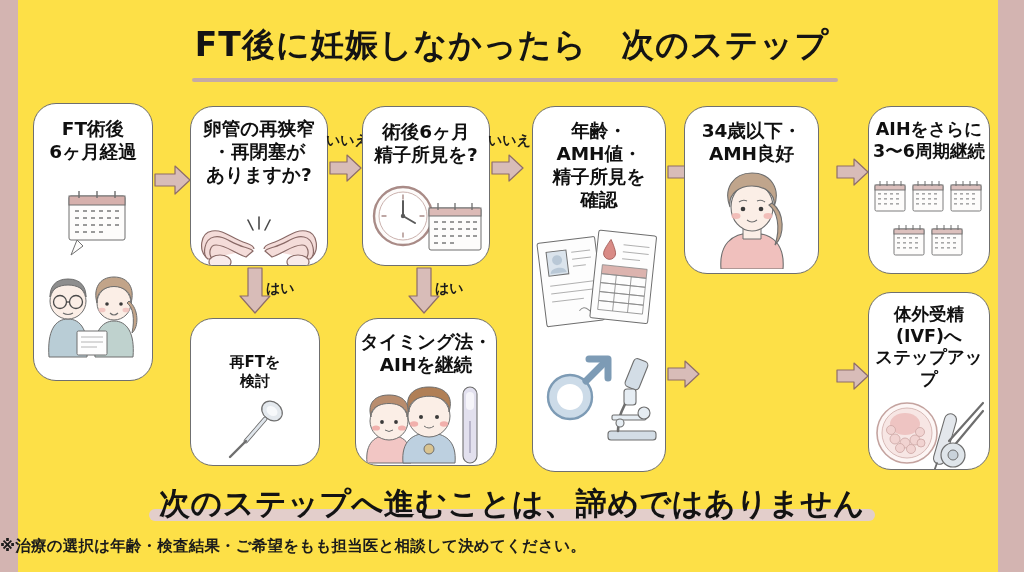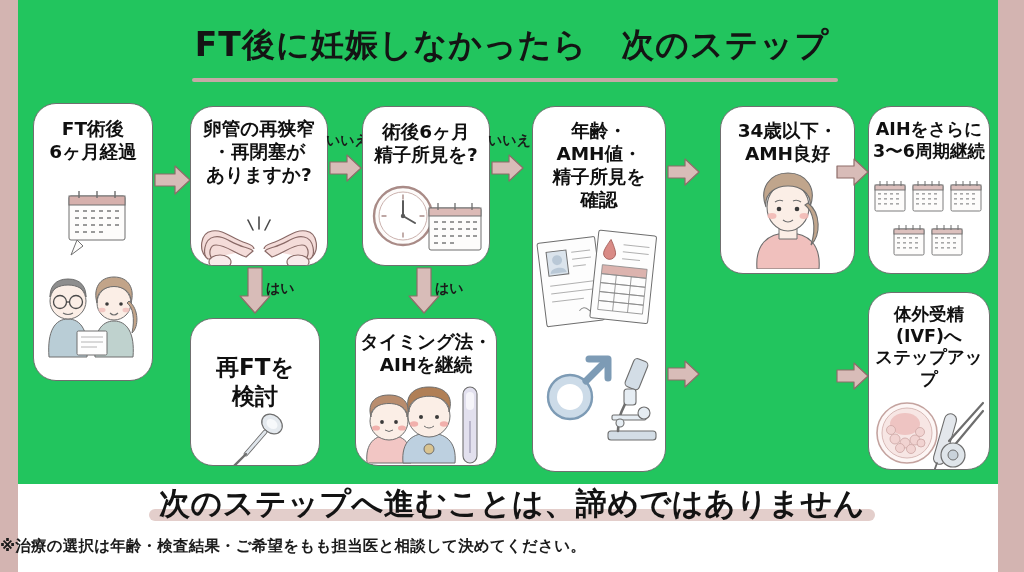--- a/index.html
+++ b/index.html
@@ -8,22 +8,22 @@
     width: 1024px;
     height: 572px;
     overflow: hidden;
     background: #ffffff;
     font-family: "DejaVu Sans", "Liberation Sans", sans-serif;
   }
 
   #root {
     position: relative;
     width: 1024px;
-    height: 484px;
-    background: #22c55e;
+    height: 572px;
+    background: #fde047;
   }
 
   
   .band {
     position: absolute;
     top: 0;
     height: 572px;
     background: #d3b4b1;
   }
   .band-left  { left: 0;  width: 18px; }
@@ -69,21 +69,21 @@
     width: 100%;
     text-align: center;
     font-weight: bold;
     color: #101010;
     line-height: 1.24;
     white-space: pre-line;
     padding: 0 3px;
   }
   .sz-17 { font-size: 17.5px; }
   .sz-18 { font-size: 18.5px; }
-  .sz-19 { font-size: 23px; }
+  .sz-19 { font-size: 15px; }
   .small-kana { font-size: 0.74em; }
 
   .art {
     flex: 1 1 auto;
     width: 100%;
     display: flex;
     align-items: center;
     justify-content: center;
     position: relative;
   }
@@ -402,21 +402,21 @@
       <path d="M2,10 L19,10 L19,3 L33,16 L19,29 L19,22 L2,22 Z" fill="#d8bcb8" stroke="#8e6d69" stroke-width="1.2" stroke-linejoin="round"></path>
     </svg>
   </div>
 
   <div class="arrow" style="left:666px; top:358px; width:36px; height:32px;">
     <svg width="36" height="32" viewBox="0 0 36 32">
       <path d="M2,10 L19,10 L19,3 L33,16 L19,29 L19,22 L2,22 Z" fill="#d8bcb8" stroke="#8e6d69" stroke-width="1.2" stroke-linejoin="round"></path>
     </svg>
   </div>
 
-  <div class="box" style="left:720px; top:106px; width:135px; height:168px;">
+  <div class="box" style="left:684px; top:106px; width:135px; height:168px;">
     <div class="box-label sz-18" style="margin-top:13px;">34歳以下・
 AMH良好</div>
     <div class="art">
       <svg width="110" height="100" viewBox="0 0 110 100">
         <path d="M24,100 C22,76 34,64 55,64 C76,64 88,76 86,100 Z" fill="#f0c0bd" stroke="#6e6e6e" stroke-width="1.1"></path>
         <path d="M46,58 h18 v12 h-18 Z" fill="#fbeee6" stroke="#6e6e6e" stroke-width="1"></path>
         <ellipse cx="55" cy="38" rx="21" ry="24" fill="#fbeee6" stroke="#6e6e6e" stroke-width="1.1"></ellipse>
         <path d="M33,38 C29,10 81,10 77,38 C84,20 74,4 55,4 C36,4 26,20 33,38 Z" fill="#c0a58c" stroke="#6e6e6e" stroke-width="1.1"></path>
         <path d="M75,34 C88,44 88,66 78,76 C84,58 80,42 72,36 Z" fill="#c0a58c" stroke="#6e6e6e" stroke-width="1.1"></path>
         <circle cx="46" cy="40" r="2.3" fill="#3a3a3a"></circle>

